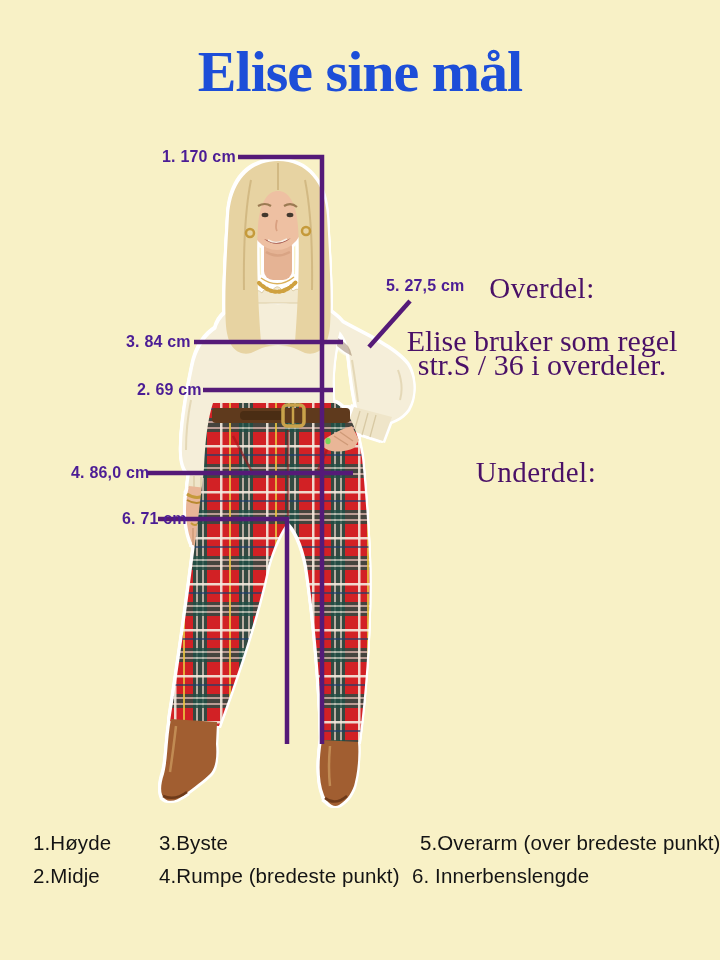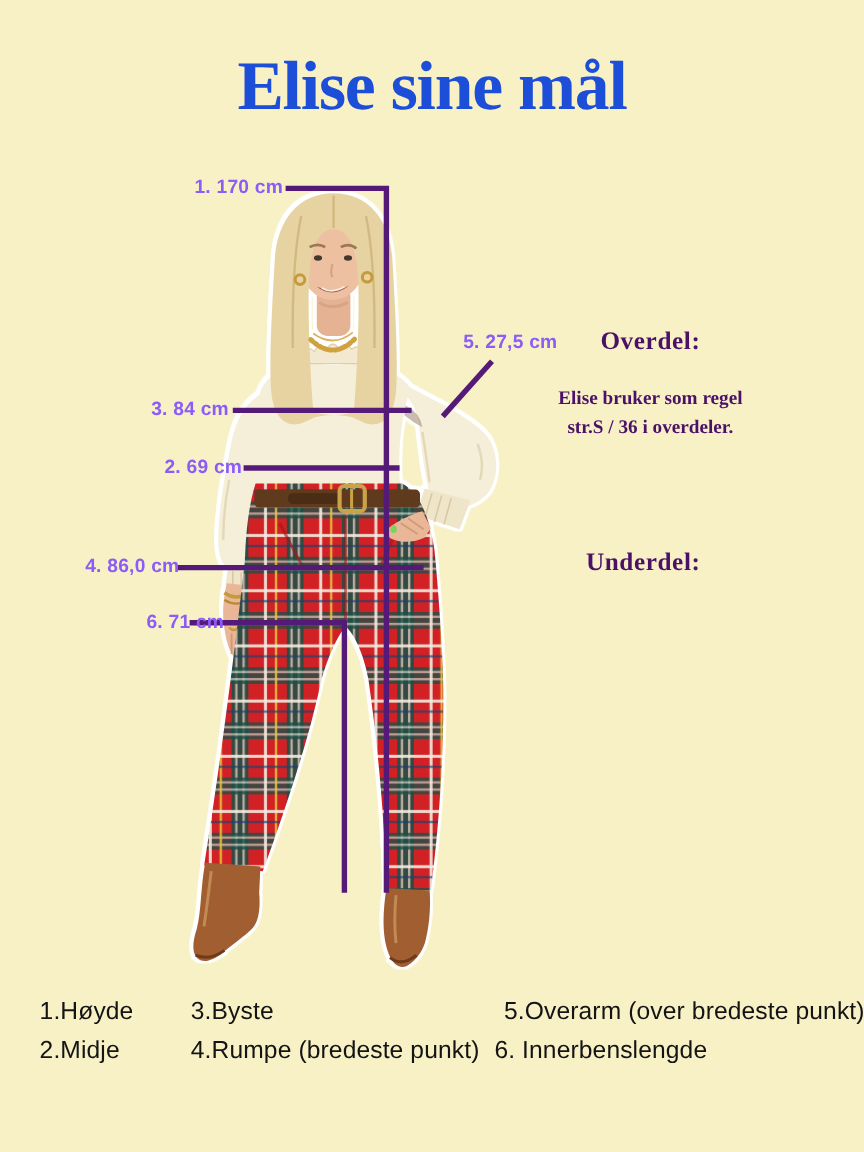--- a/index.html
+++ b/index.html
@@ -18,28 +18,28 @@
   
   #figure-svg{
     position:absolute;left:0;top:0;
     filter:drop-shadow(2.5px 0 0 #fff) drop-shadow(-2.5px 0 0 #fff)
            drop-shadow(0 2.5px 0 #fff) drop-shadow(0 -2.5px 0 #fff);
   }
   #lines-svg{position:absolute;left:0;top:0;pointer-events:none;}
   
   .mlabel{
     position:absolute;
-    font-weight:bold;font-size:16px;color:#8b5cf6;
+    font-weight:bold;font-size:16px;color:#4c1d95;
     letter-spacing:.2px;white-space:nowrap;line-height:18px;
   }
   
   .sec{position:absolute;text-align:center;color:#4a1167;
        font-family:"Liberation Serif","DejaVu Serif",serif;}
-  .sec .head{font-weight:bold;font-size:21px;letter-spacing:.5px;}
-  .sec .body{font-size:16px;line-height:24px;margin-top:24px;font-weight:bold;}
+  .sec .head{font-weight:normal;font-size:29px;letter-spacing:.5px;}
+  .sec .body{font-size:30px;line-height:24px;margin-top:24px;}
   #overdel{left:366px;top:272px;width:352px;}
   #underdel{left:352px;top:456px;width:368px;}
   #underdel .body{margin-top:19px;line-height:23px;}
   
   .legend-item{
     position:absolute;font-size:20.5px;color:#141414;
     letter-spacing:.1px;white-space:nowrap;
   }
 </style>
 </head>

